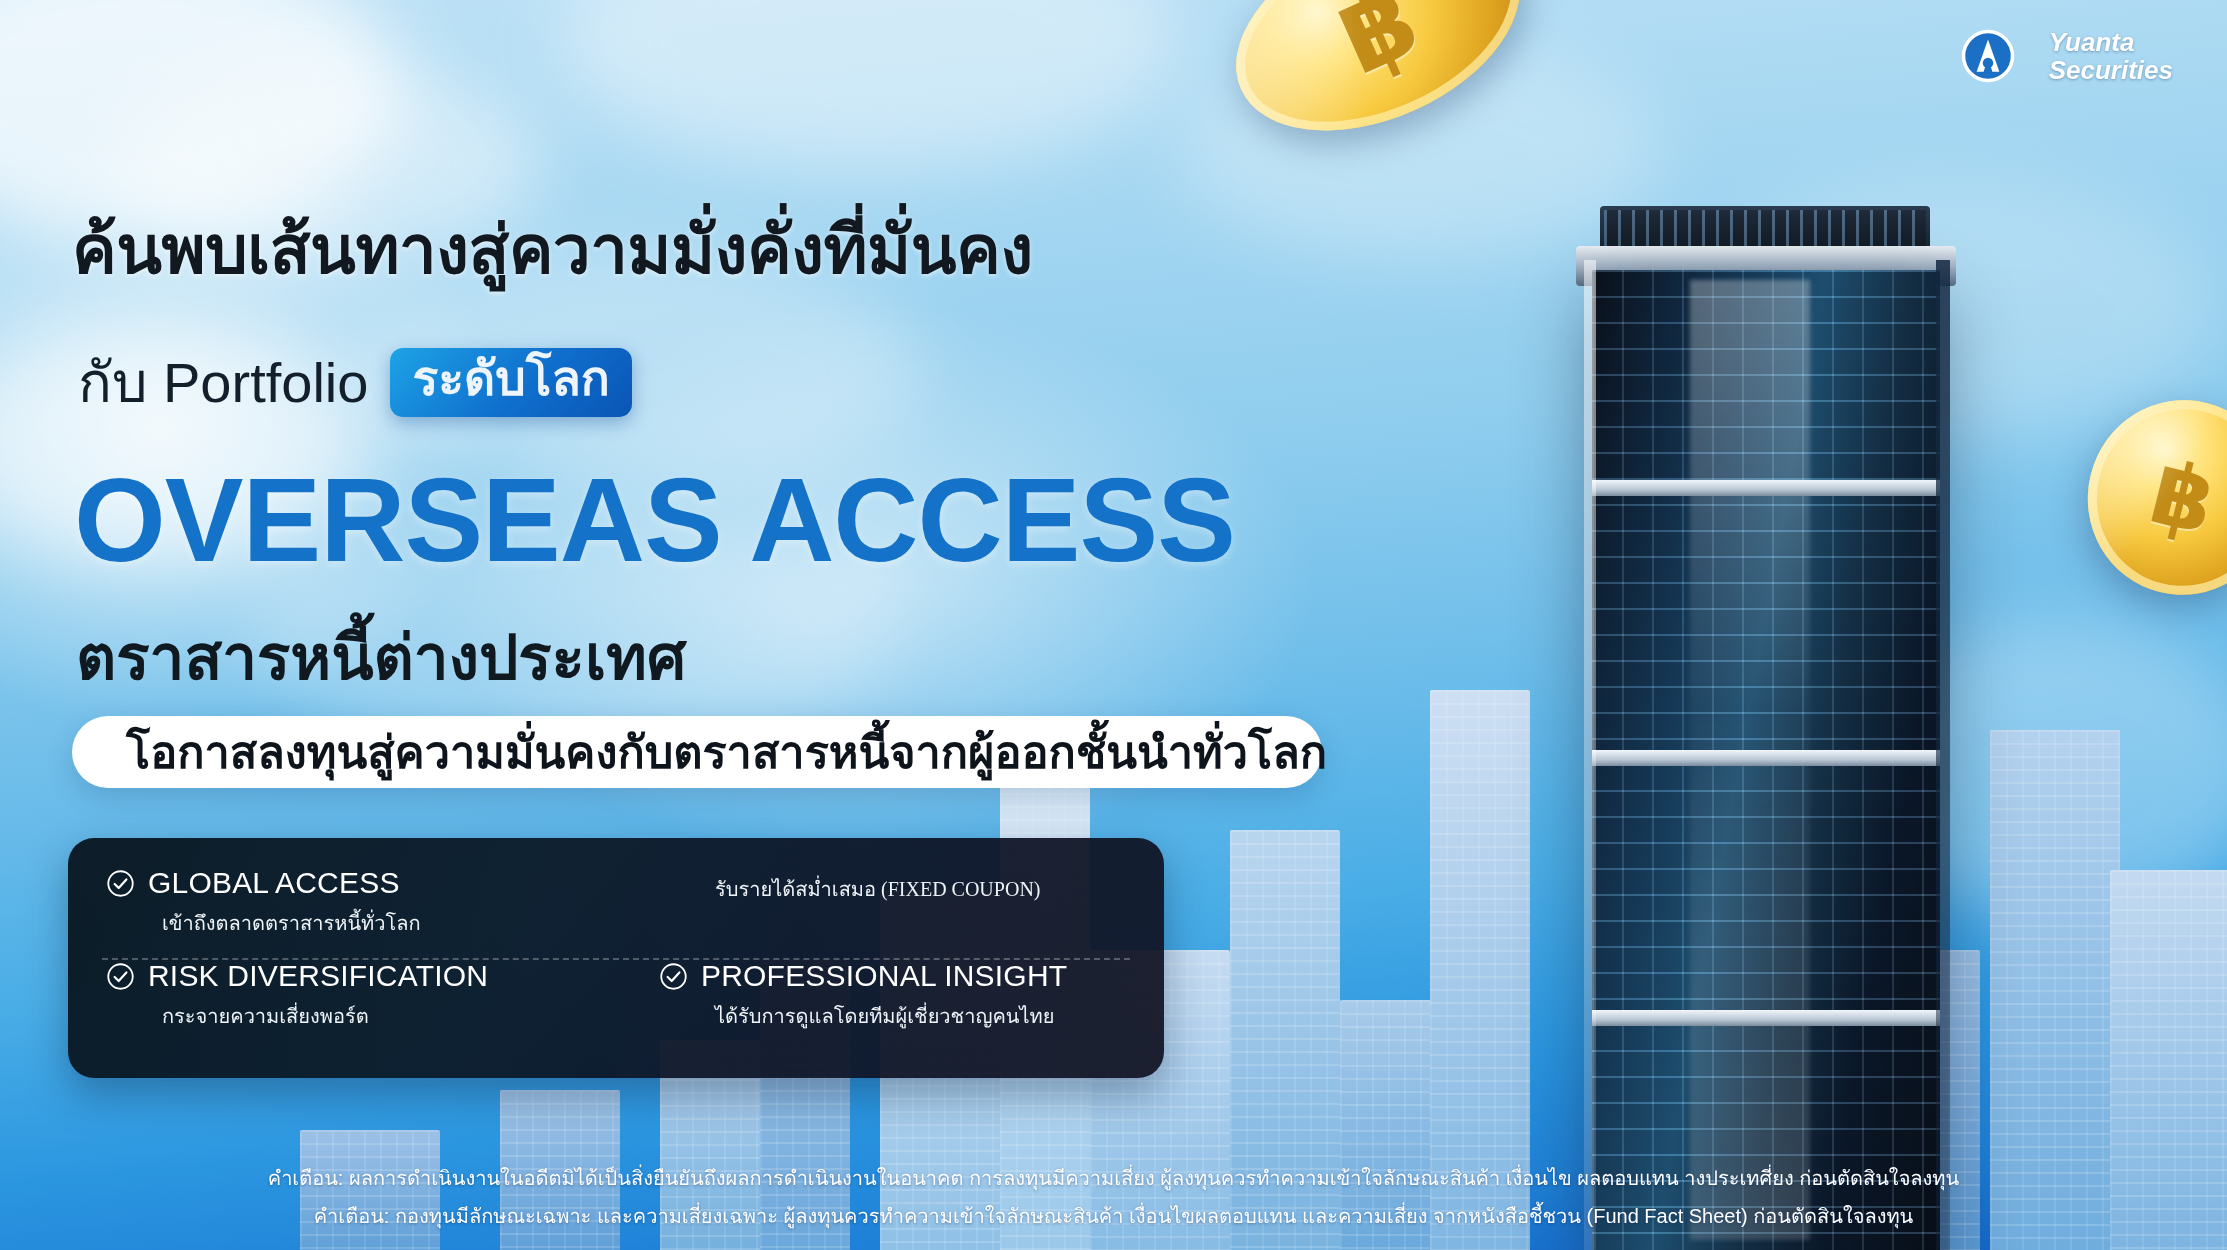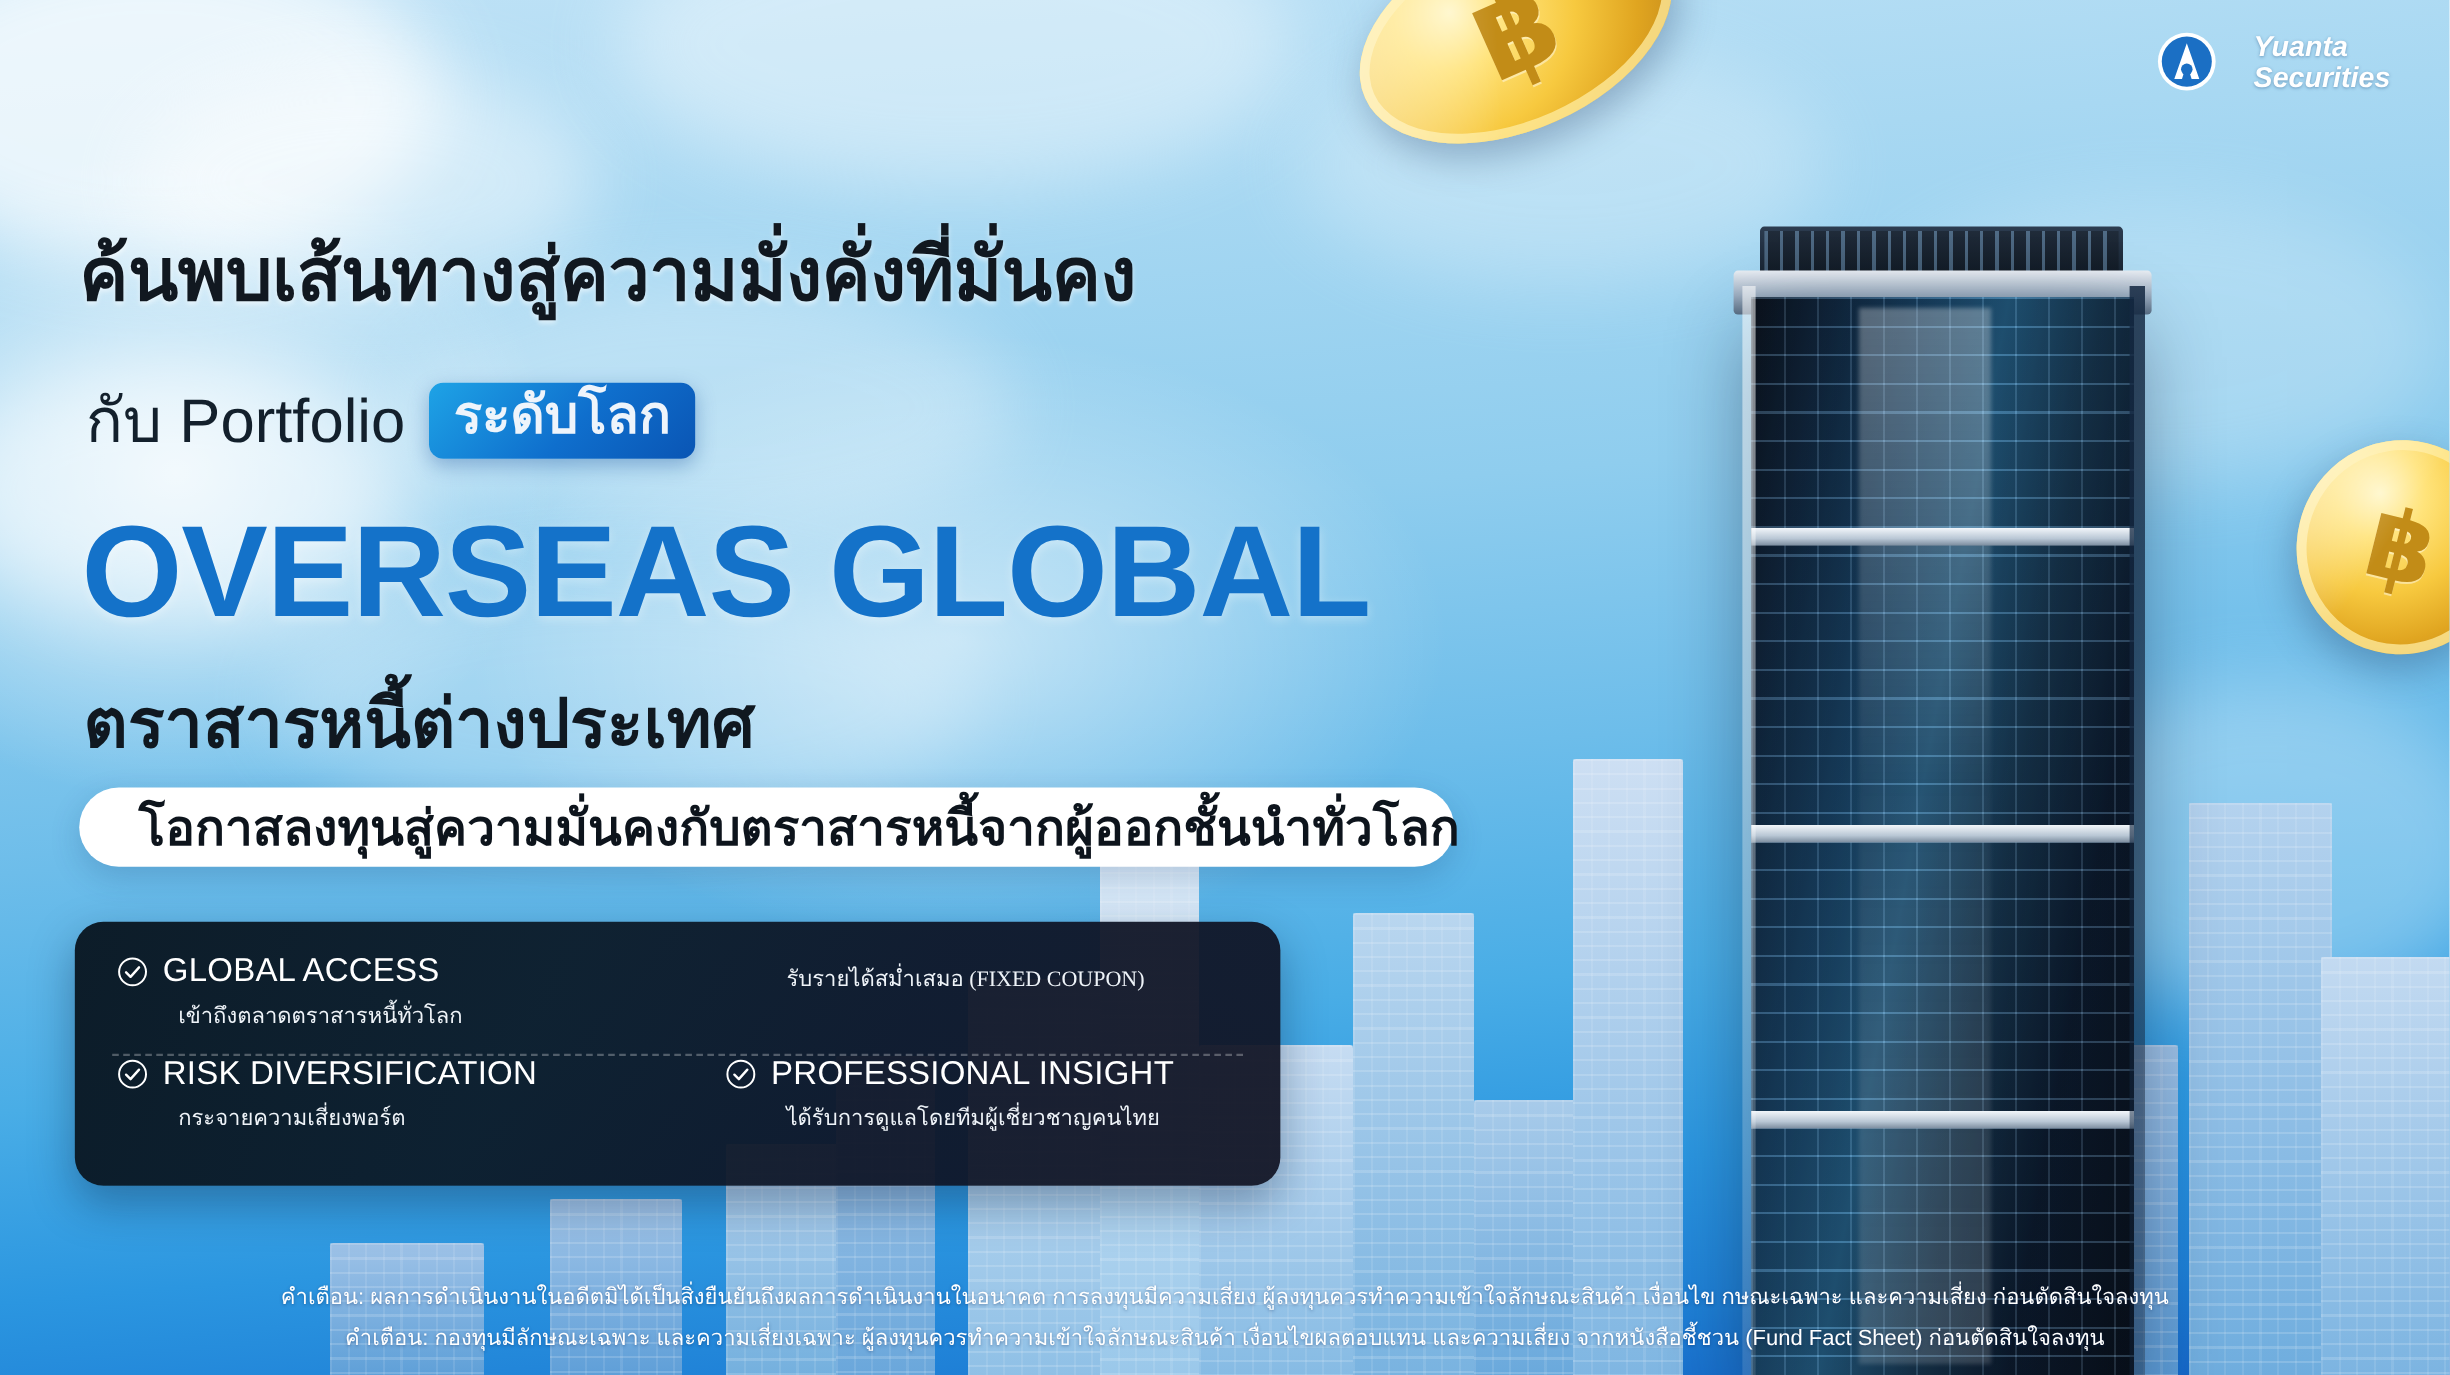--- a/index.html
+++ b/index.html
@@ -256,21 +256,21 @@
       </div>
     </div>
 
     <div id="subline-row">
       <span id="subline-text">กับ Portfolio</span>
       <span id="world-badge">ระดับโลก</span>
     </div>
 
     <div id="headline">ค้นพบเส้นทางสู่ความมั่งคั่งที่มั่นคง</div>
 
-    <div id="bigtitle">OVERSEAS GLOBAL</div>
+    <div id="bigtitle">OVERSEAS ACCESS</div>
     <div id="thaititle">ตราสารหนี้ต่างประเทศ</div>
 
     <div id="white-bar">
       <span id="white-bar-text">โอกาสลงทุนสู่ความมั่นคงกับตราสารหนี้จากผู้ออกชั้นนำทั่วโลก</span>
     </div>
 
     <div id="features">
 
       <div class="feat">
         <div class="feat-head">
@@ -304,17 +304,17 @@
             <circle cx="16" cy="16" r="13.5" fill="none" stroke="#ffffff" stroke-width="2"></circle>
             <path d="M9.5 16.5 L14 21 L22.5 11.5" fill="none" stroke="#ffffff" stroke-width="2.4" stroke-linecap="round" stroke-linejoin="round"></path>
           </svg>
           <span>PROFESSIONAL INSIGHT</span>
         </div>
         <div class="feat-sub">ได้รับการดูแลโดยทีมผู้เชี่ยวชาญคนไทย</div>
       </div>
 
     </div>
 
-    <div class="disclaimer" id="disc-1">คำเตือน: ผลการดำเนินงานในอดีตมิได้เป็นสิ่งยืนยันถึงผลการดำเนินงานในอนาคต การลงทุนมีความเสี่ยง ผู้ลงทุนควรทำความเข้าใจลักษณะสินค้า เงื่อนไข กษณะเฉพาะ และความเสี่ยง ก่อนตัดสินใจลงทุน</div>
+    <div class="disclaimer" id="disc-1">คำเตือน: ผลการดำเนินงานในอดีตมิได้เป็นสิ่งยืนยันถึงผลการดำเนินงานในอนาคต การลงทุนมีความเสี่ยง ผู้ลงทุนควรทำความเข้าใจลักษณะสินค้า เงื่อนไข ผลตอบแทน างประเทศี่ยง ก่อนตัดสินใจลงทุน</div>
     <div class="disclaimer" id="disc-2">คำเตือน: กองทุนมีลักษณะเฉพาะ และความเสี่ยงเฉพาะ ผู้ลงทุนควรทำความเข้าใจลักษณะสินค้า เงื่อนไขผลตอบแทน และความเสี่ยง จากหนังสือชี้ชวน (Fund Fact Sheet) ก่อนตัดสินใจลงทุน</div>
 
   </div>
 </div>
 
 </body></html>

